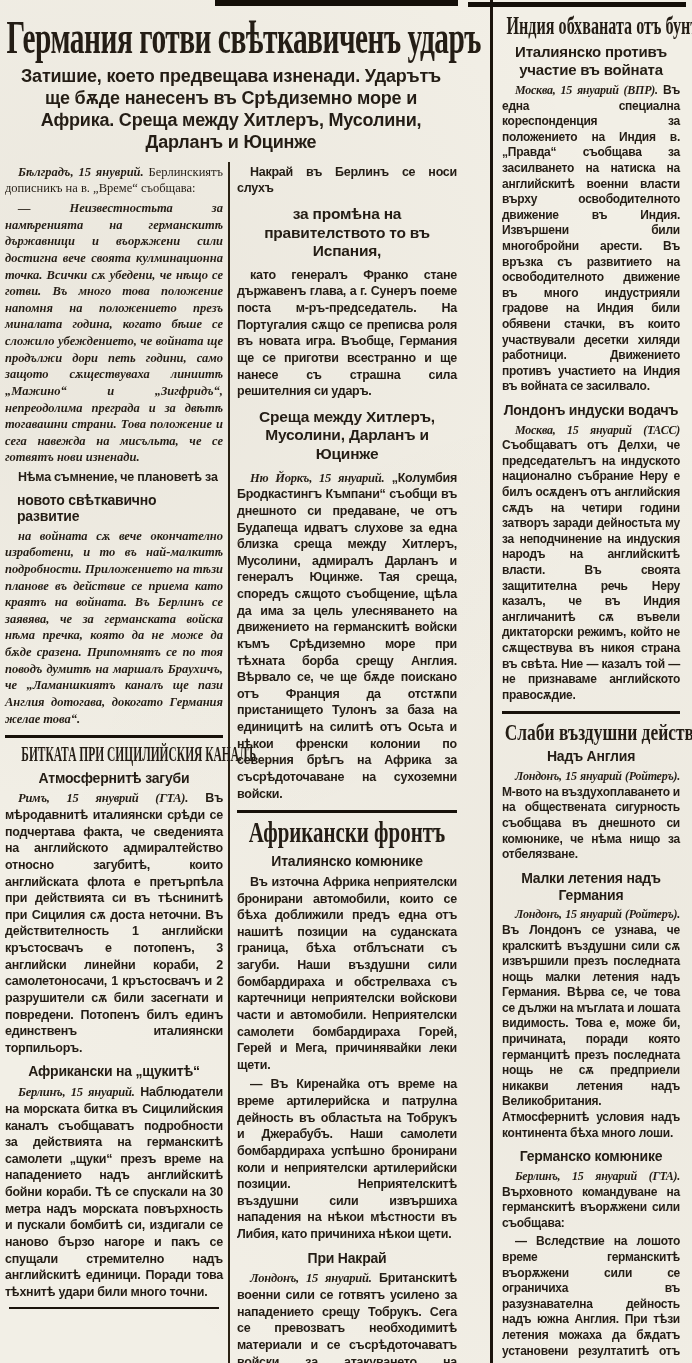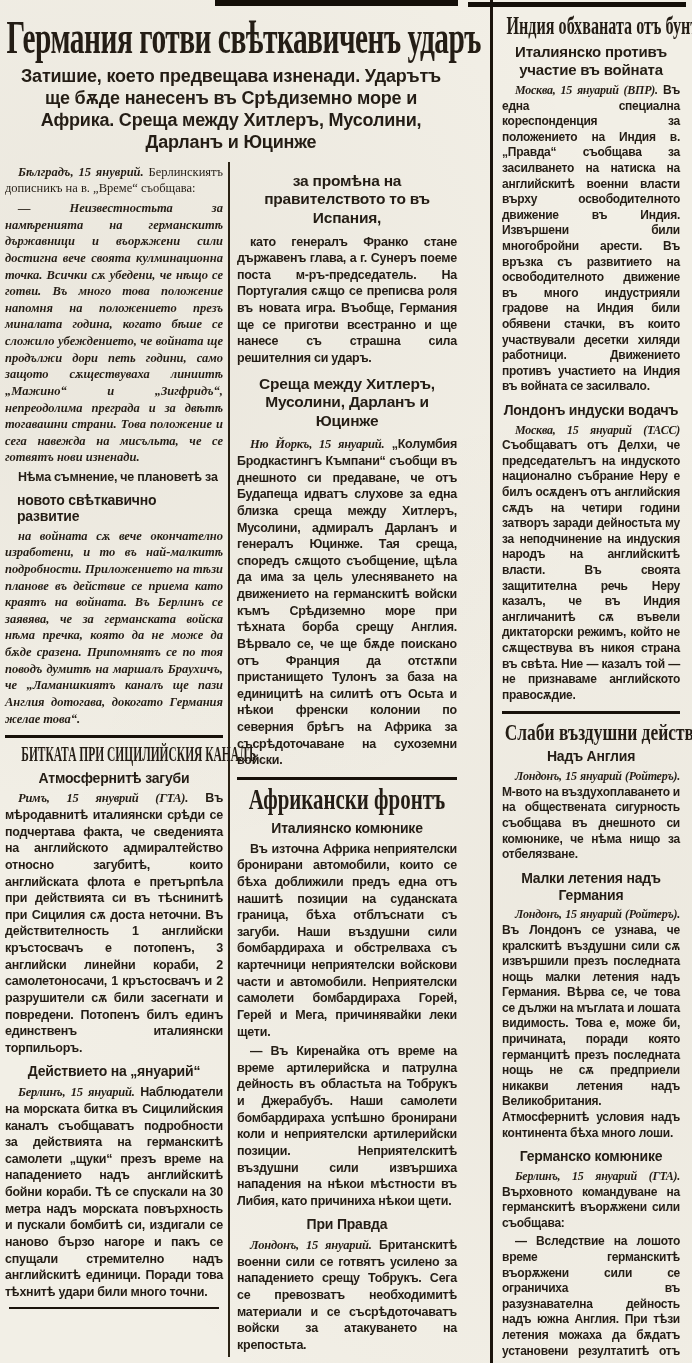--- a/index.html
+++ b/index.html
@@ -91,37 +91,38 @@
           <p class="body serif"><span class="dl">Бѣлградъ, 15 януврий.</span><span> Берлинскиятъ дописникъ на в. „Време“ съобщава:</span></p>
           <p class="body it">— Неизвестностьта за намѣренията на германскитѣ държавници и въорѫжени сили достигна вече своята кулминационна точка. Всички сѫ убедени, че нѣщо се готви. Въ много това положение напомня на положението презъ миналата година, когато бѣше се сложило убеждението, че войната ще продължи дори петь години, само защото сѫществуваха линиитѣ „Мажино“ и „Зигфридъ“, непреодолима преграда и за двѣтѣ тогавашни страни. Това положение и сега навежда на мисъльта, че се готвятъ нови изненади.</p>
           <p class="body sans">Нѣма съмнение, че плановетѣ за</p>
           <div class="crosshead">новото свѣткавично развитие</div>
           <p class="body it">на войната сѫ вече окончателно изработени, и то въ най-малкитѣ подробности. Приложението на тѣзи планове въ действие се приема като краятъ на войната. Въ Берлинъ се заявява, че за германската войска нѣма пречка, която да не може да бѫде сразена. Припомнятъ се по тоя поводъ думитѣ на маршалъ Браухичъ, че „Ламаншкиятъ каналъ ще пази Англия дотогава, докогато Германия желае това“.</p>
 
           <div class="thick-rule"></div>
           <div class="display hd-sicily">БИТКАТА ПРИ СИЦИЛИЙСКИЯ КАНАЛЪ</div>
           <div class="sub">Атмосфернитѣ загуби</div>
           <p class="body sans"><span class="dl">Римъ, 15 януврий (ГТА).</span><span> Въ мѣродавнитѣ италиянски срѣди се подчертава факта, че сведенията на английското адмиралтейство относно загубитѣ, които английската флота е претърпѣла при действията си въ тѣснинитѣ при Сицилия сѫ доста неточни. Въ действителность 1 английски кръстосвачъ е потопенъ, 3 английски линейни кораби, 2 самолетоносачи, 1 кръстосвачъ и 2 разрушители сѫ били засегнати и повредени. Потопенъ билъ единъ единственъ италиянски торпильоръ.</span></p>
-          <div class="sub">Действието на „януарий“</div>
+          <div class="sub">Африкански на „щукитѣ“</div>
           <p class="body sans"><span class="dl">Берлинъ, 15 януарий.</span><span> Наблюдатели на морската битка въ Сицилийския каналъ съобщаватъ подробности за действията на германскитѣ самолети „щуки“ презъ време на нападението надъ английскитѣ бойни кораби. Тѣ се спускали на 30 метра надъ морската повърхность и пускали бомбитѣ си, издигали се наново бързо нагоре и пакъ се спущали стремително надъ английскитѣ единици. Поради това тѣхнитѣ удари били много точни.</span></p>
           <div class="end-rule"></div>
         </div>
 
         <div class="colB">
+          <p class="body sans">Накрай въ Берлинъ се носи слухъ</p>
           <div class="crosshead center">за промѣна на правителството то въ Испания,</div>
           <p class="body sans">като генералъ Франко стане държавенъ глава, а г. Сунеръ поеме поста м-ръ-председатель. На Португалия сѫщо се преписва роля въ новата игра. Въобще, Германия ще се приготви всестранно и ще нанесе съ страшна сила решителния си ударъ.</p>
           <div class="crosshead center">Среща между Хитлеръ, Мусолини, Дарланъ и Юцинже</div>
           <p class="body sans"><span class="dl">Ню Йоркъ, 15 януарий.</span><span> „Колумбия Бродкастингъ Къмпани“ съобщи въ днешното си предаване, че отъ Будапеща идватъ слухове за една близка среща между Хитлеръ, Мусолини, адмиралъ Дарланъ и генералъ Юцинже. Тая среща, споредъ сѫщото съобщение, щѣла да има за цель улесняването на движението на германскитѣ войски къмъ Срѣдиземно море при тѣхната борба срещу Англия. Вѣрвало се, че ще бѫде поискано отъ Франция да отстѫпи пристанището Тулонъ за база на единицитѣ на силитѣ отъ Осьта и нѣкои френски колонии по северния брѣгъ на Африка за съсрѣдоточаване на сухоземни войски.</span></p>
 
           <div class="thick-rule"></div>
           <div class="display hd-africa">Африкански фронтъ</div>
           <div class="sub">Италиянско комюнике</div>
           <p class="body sans">Въ източна Африка неприятелски бронирани автомобили, които се бѣха доближили предъ една отъ нашитѣ позиции на суданската граница, бѣха отблъснати съ загуби. Наши въздушни сили бомбардираха и обстрелваха съ картечници неприятелски войскови части и автомобили. Неприятелски самолети бомбардираха Горей, Герей и Мега, причинявайки леки щети.</p>
           <p class="body sans">— Въ Киренайка отъ време на време артилерийска и патрулна дейность въ областьта на Тобрукъ и Джерабубъ. Наши самолети бомбардираха успѣшно бронирани коли и неприятелски артилерийски позиции. Неприятелскитѣ въздушни сили извършиха нападения на нѣкои мѣстности въ Либия, като причиниха нѣкои щети.</p>
-          <div class="sub">При Правда</div>
+          <div class="sub">При Накрай</div>
           <p class="body sans"><span class="dl">Лондонъ, 15 януарий.</span><span> Британскитѣ военни сили се готвятъ усилено за нападението срещу Тобрукъ. Сега се превозватъ необходимитѣ материали и се съсрѣдоточаватъ войски за атакуването на крепостьта.</span></p>
 
         </div>
       </div>
     </div>
 
     <div class="right-zone">
       <div class="display hd-india">Индия обхваната отъ бунтъ</div>
       <div class="sub india-subhead">Италиянско противъ участие въ войната</div>
       <p class="body sans"><span class="dl">Москва, 15 януарий (ВПР).</span><span> Въ една специална кореспонденция за положението на Индия в. „Правда“ съобщава за засилването на натиска на английскитѣ военни власти върху освободителното движение въ Индия. Извършени били многобройни арести. Въ връзка съ развитието на освободителното движение въ много индустрияли градове на Индия били обявени стачки, въ които участвували десетки хиляди работници. Движението противъ участието на Индия въ войната се засилвало.</span></p>

